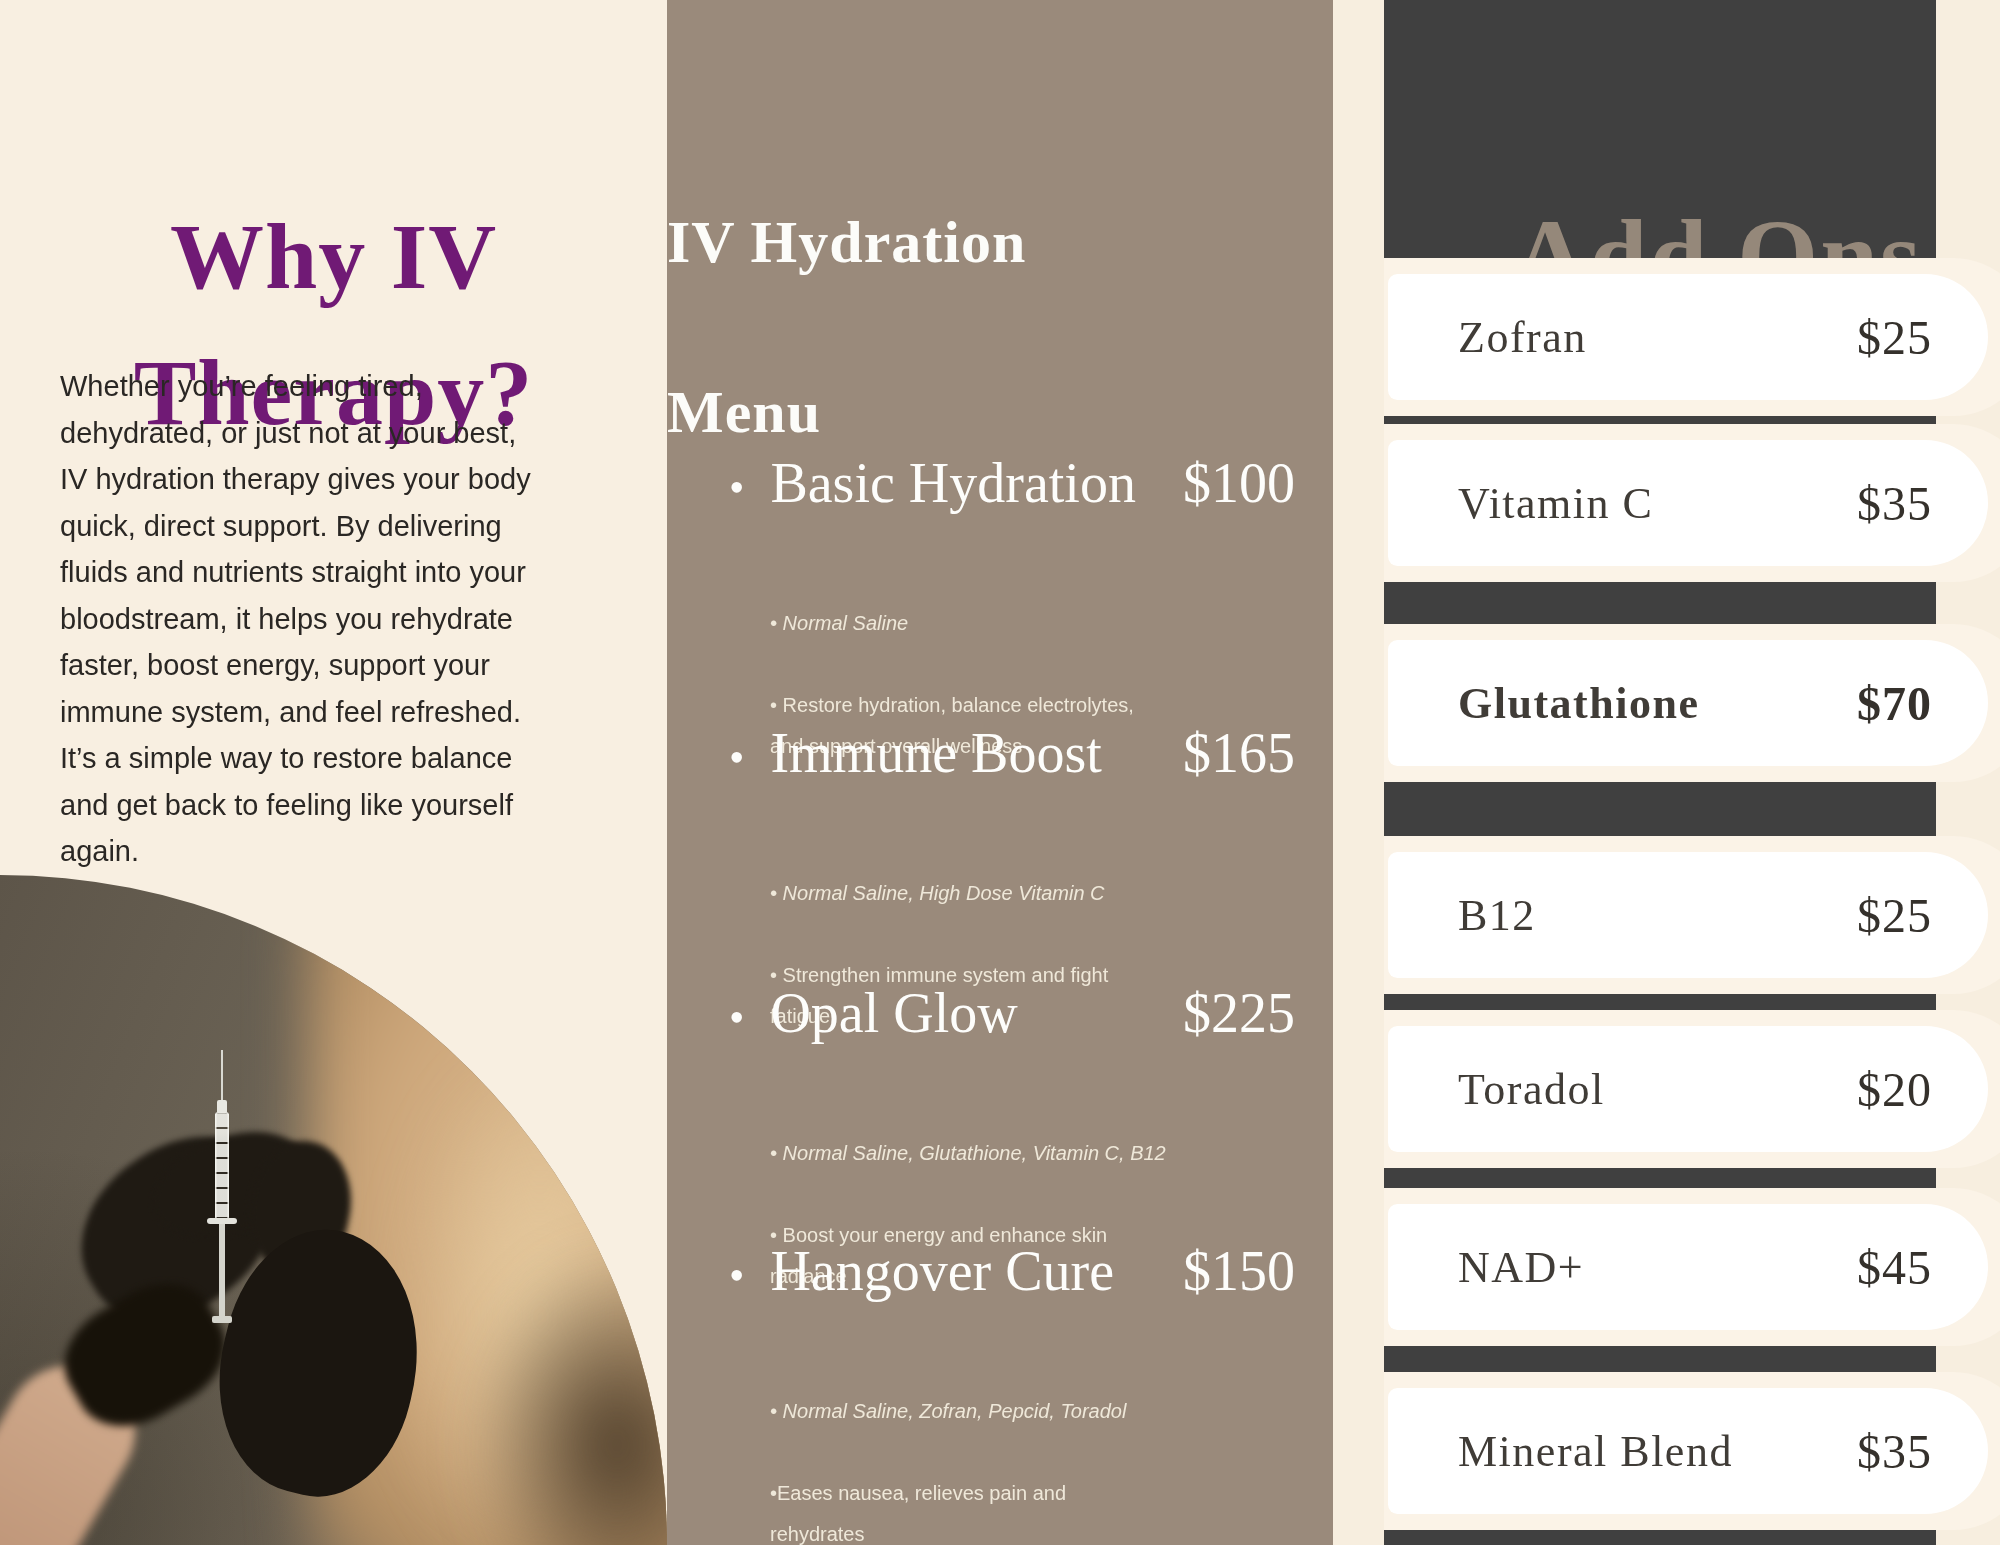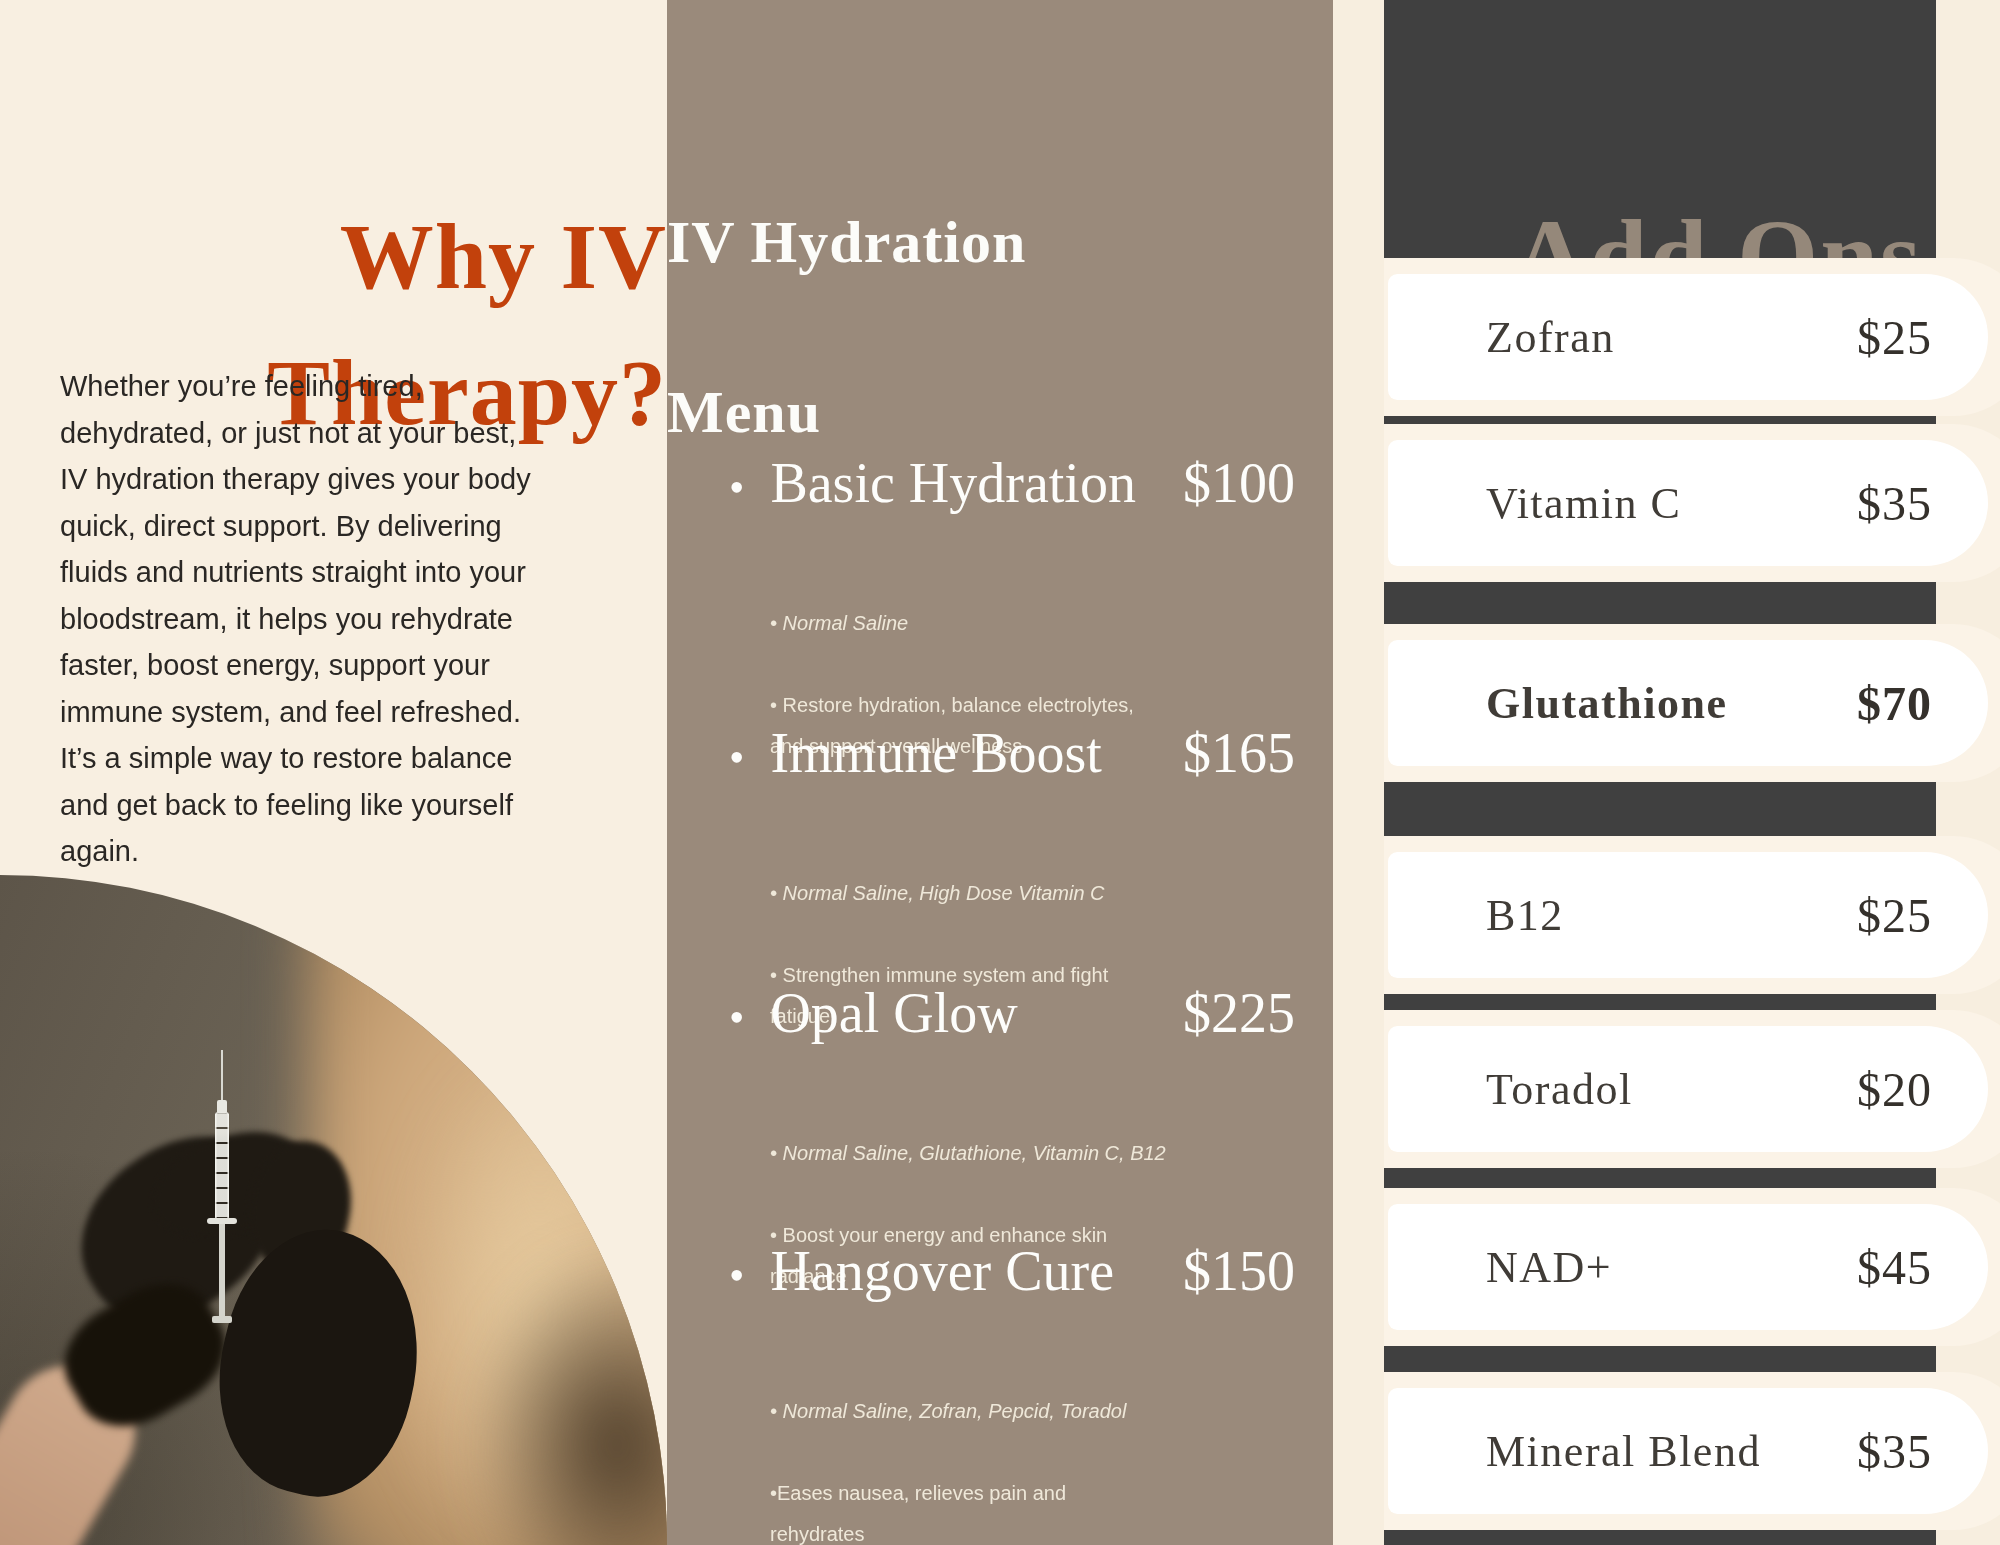--- a/index.html
+++ b/index.html
@@ -9,21 +9,21 @@
     background:#f7eedf; font-family:"Liberation Serif", serif;
   }
   .panel { position:absolute; top:0; height:1545px; }
   .panel.left  { left:0; width:667px; background:#f8efe1; }
   .panel.middle{ left:667px; width:666px; background:#9a8a7b; }
   .panel.right { left:1384px; width:552px; background:#404040; }
 
   
   .left-title {
     position:absolute; top:125px; left:0; width:667px;
-    text-align:right; color:#c2410c; font-size:94px; line-height:136px;
+    text-align:center; color:#701a75; font-size:94px; line-height:136px;
     letter-spacing:1px;
   }
   .intro {
     position:absolute; top:334px; left:60px; width:585px;
     font-family:"Liberation Sans", sans-serif;
     font-size:29px; line-height:46.5px; color:#2a2724;
     white-space:pre-line;
   }
   
   .photo-arch {
@@ -99,21 +99,21 @@
   .pr-0 { top:274px; } .pr-1 { top:440px; } .pr-2 { top:640px;font-weight:bold; }
   .pr-3 { top:852px; } .pr-4 { top:1026px; } .pr-5 { top:1204px; } .pr-6 { top:1388px; }
   .pill-halo {
     position:absolute; left:0; top:-16px; width:648px; height:158px;
     background:#fbf3e7; border-radius:0 200px 200px 0;
   }
   .pill {
     position:absolute; left:4px; top:0; width:600px; height:126px;
     background:#ffffff; border-radius:30px 200px 200px 30px;
     display:flex; align-items:center; box-sizing:border-box;
-    padding:0 0 0 98px;
+    padding:0 0 0 70px;
   }
   .pill .a-name { font-size:44px; color:#403c37; letter-spacing:1.5px; }
   .pill .a-price { margin-left:auto; margin-right:56px; font-size:48px; color:#35312c; letter-spacing:1px; }
 </style>
 </head>
 <body>
 
 <div class="page">
 
   <section class="panel left">

